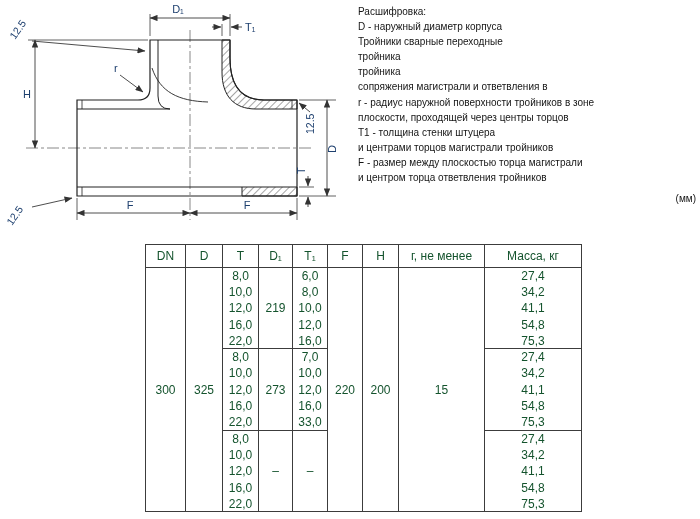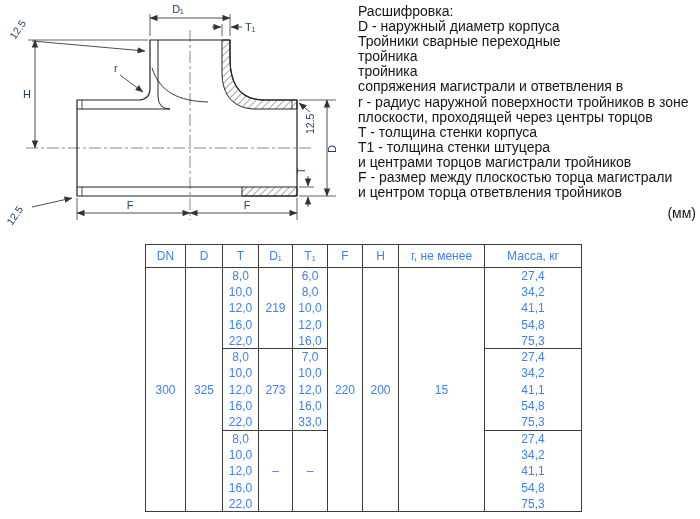--- a/index.html
+++ b/index.html
@@ -13,28 +13,28 @@
   
   .drawing { position:absolute; left:2px; top:0; }
   .dim  { stroke:#3a3a3a; stroke-width:0.9; fill:none; }
   .ext  { stroke:#3a3a3a; stroke-width:0.8; fill:none; }
   .cl   { stroke:#6a6a6a; stroke-width:0.8; stroke-dasharray:12 3 3 3; fill:none; }
   .lbl  { fill:#1d3f6e; font-size:11px; font-family:"Liberation Sans",sans-serif; }
   .lbl-sm { fill:#1d3f6e; font-size:10.5px; font-family:"Liberation Sans",sans-serif; }
 
   
   .legend { position:absolute; left:358px; top:4px; width:338px;
-            font-size:14px; line-height:15.1px; color:#151515; }
+            font-size:10px; line-height:15.1px; color:#151515; }
   .legend-line .unit { float:right;margin-top:21px; }
 
   
   table.spec {
     position:absolute; left:145px; top:244px; width:436px;
     border-collapse:collapse; table-layout:fixed;
-    font-size:12px; color:#3b82f6; border:1.5px solid #3c3c3c;padding-left:34px;
+    font-size:12px; color:#14532d; border:1.5px solid #3c3c3c;padding-left:34px;
   }
   .spec th, .spec td {
     border-left:1px solid #3c3c3c; border-right:1px solid #3c3c3c;
     text-align:center; vertical-align:middle; font-weight:normal; padding:0;
   }
   .spec thead th { border-bottom:1px solid #3c3c3c; height:23px; }
   .spec tbody td { height:16.3px; }
   .spec td.ge { border-bottom:1px solid #3c3c3c; }
 </style>
 </head>
@@ -112,21 +112,20 @@
   <div class="legend">
     <div class="legend-title">Расшифровка:</div>
     <div id="legend-lines">
         <div class="legend-line">D - наружный диаметр корпуса</div>
         <div class="legend-line">Тройники сварные переходные</div>
         <div class="legend-line">тройника</div>
         <div class="legend-line">тройника</div>
         <div class="legend-line">сопряжения магистрали и ответвления в</div>
         <div class="legend-line">r - радиус наружной поверхности тройников в зоне</div>
         <div class="legend-line">плоскости, проходящей через центры торцов</div>
-        <div class="legend-line">T - толщина стенки корпуса</div>
         <div class="legend-line">T1 - толщина стенки штуцера</div>
         <div class="legend-line">и центрами торцов магистрали тройников</div>
         <div class="legend-line">F - размер между плоскостью торца магистрали</div>
         <div class="legend-line">и центром торца ответвления тройников<span class="unit">(мм)</span></div>
       </div>
   </div>
 
   <table class="spec">
     <colgroup>
       <col style="width:40px">

